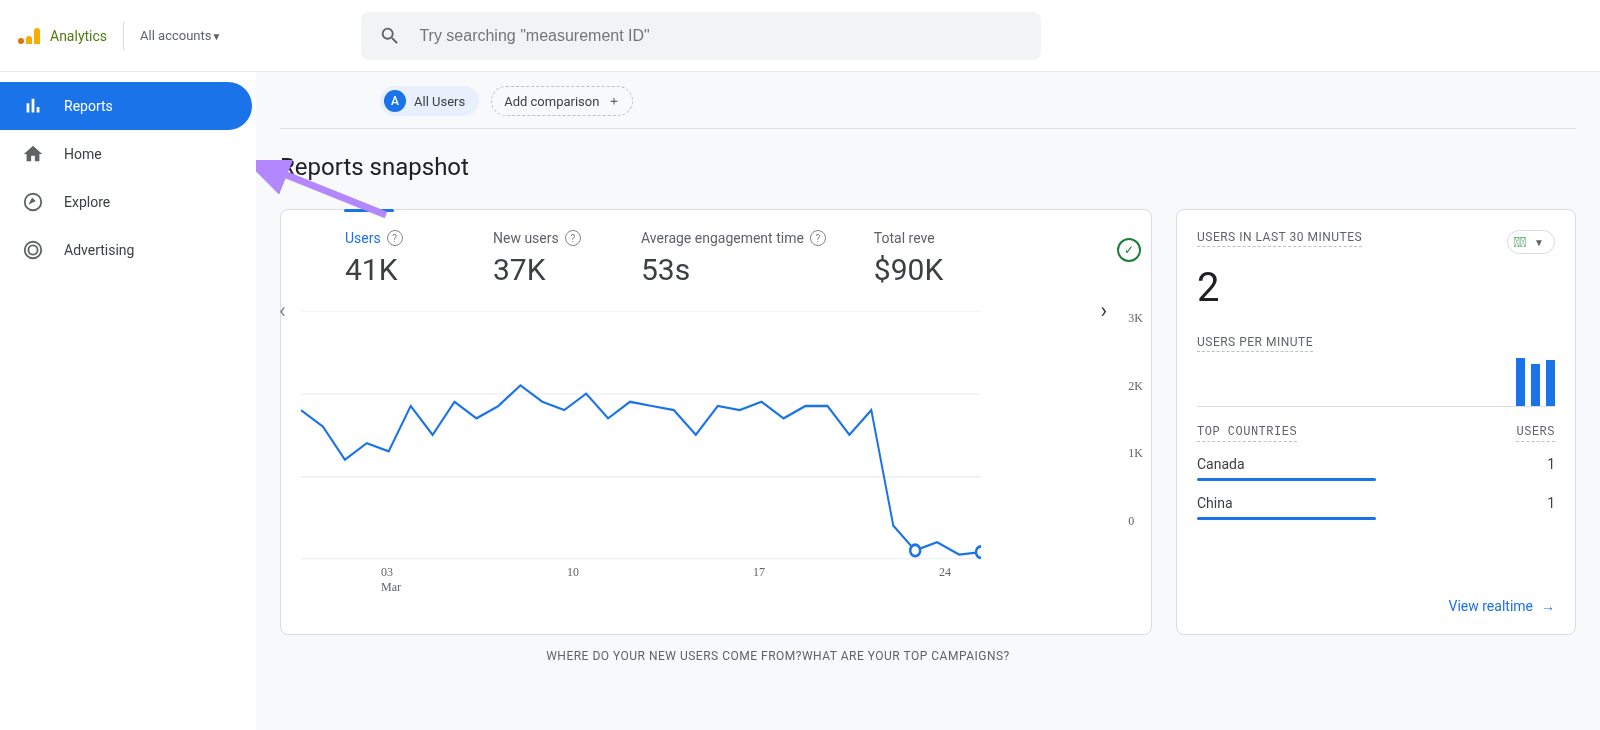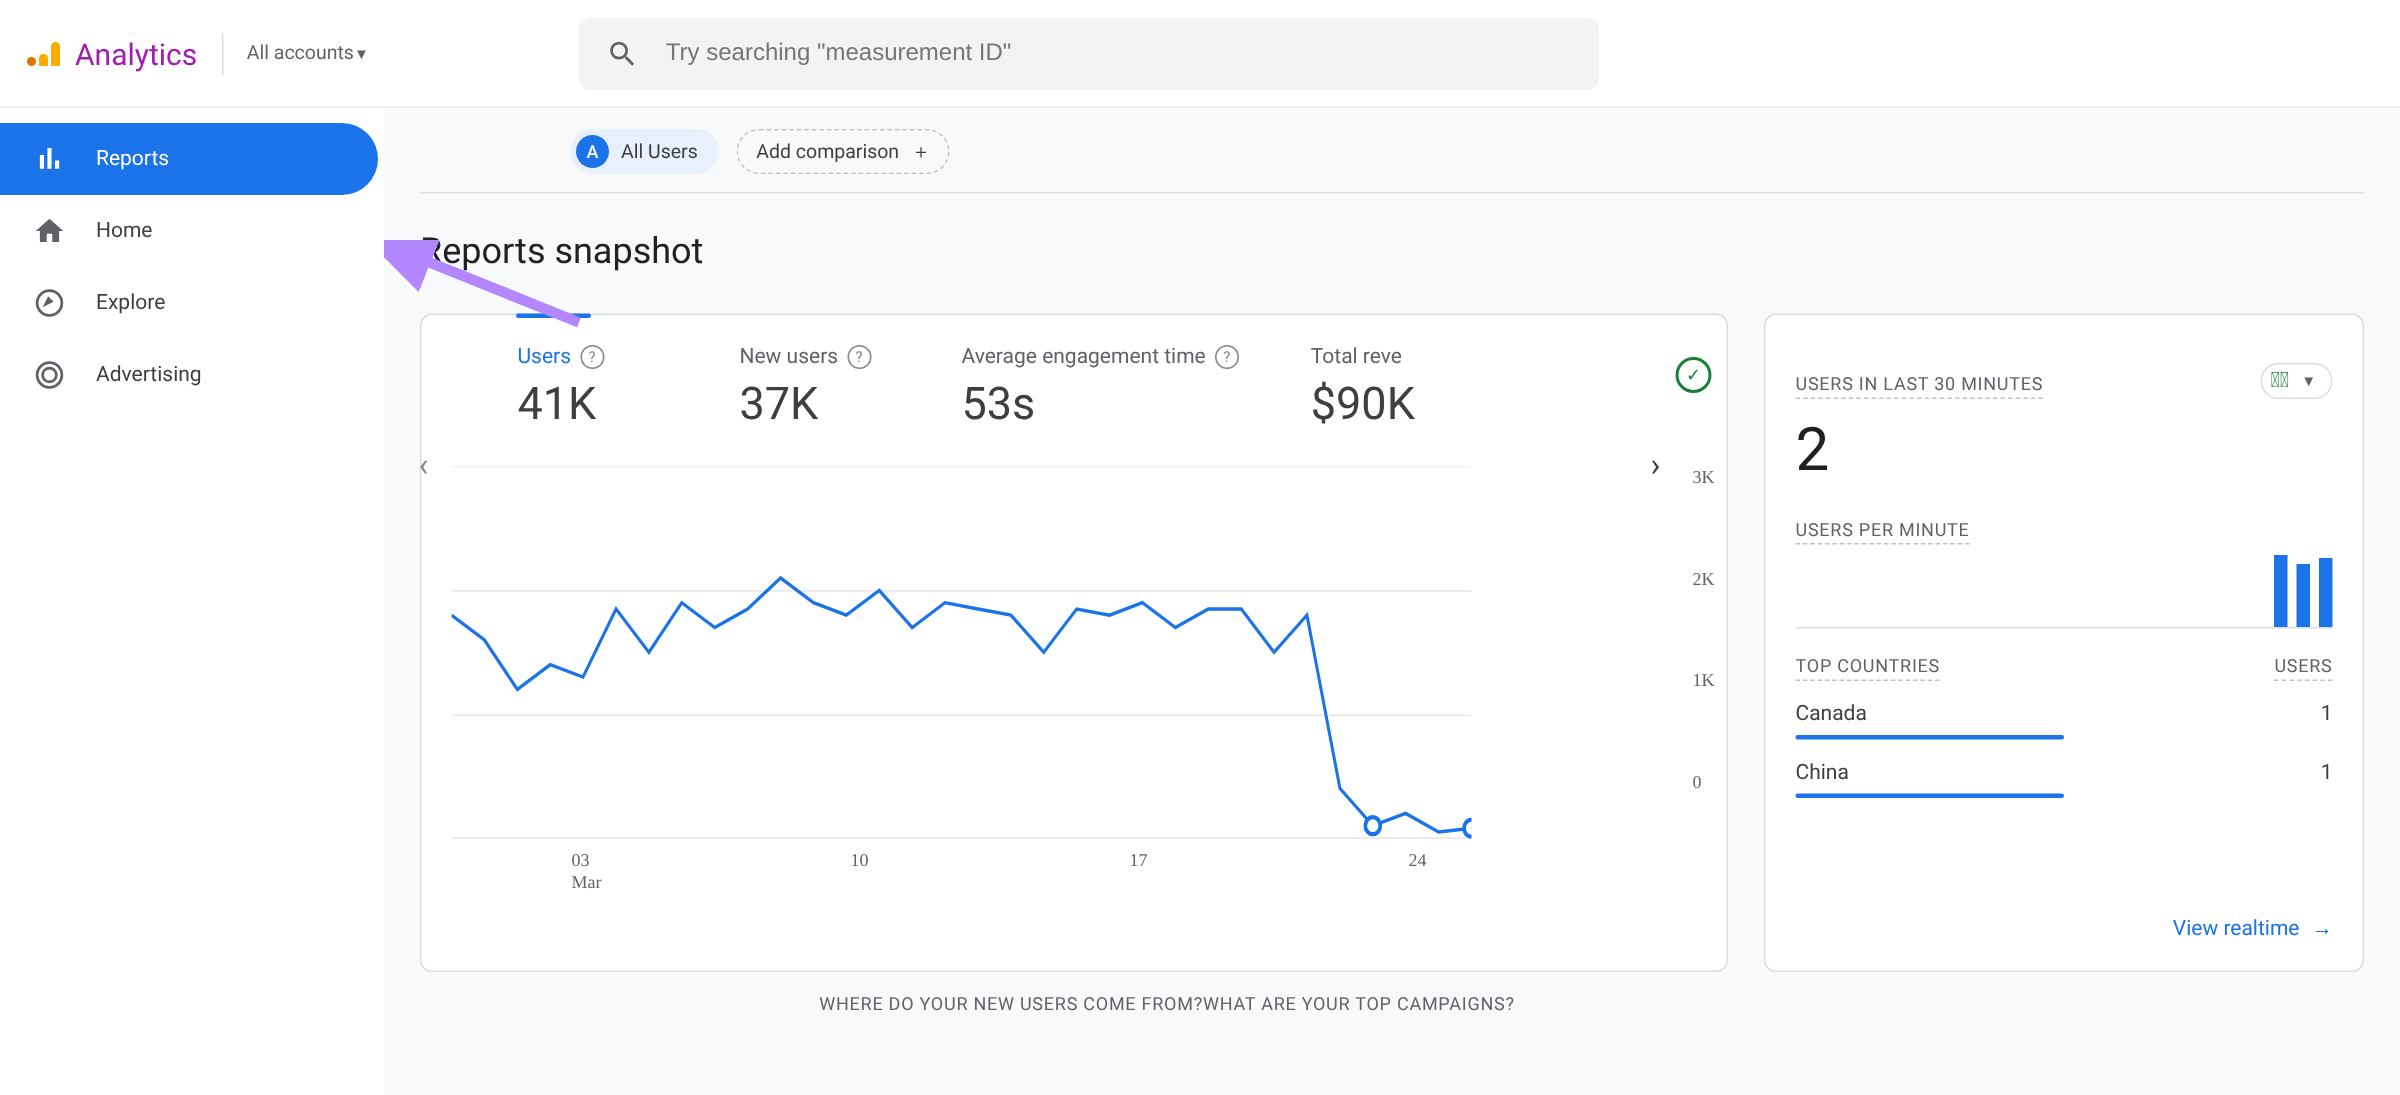--- a/index.html
+++ b/index.html
@@ -5,21 +5,21 @@
 * { margin: 0; padding: 0; box-sizing: border-box; }
 body { font-family: 'Google Sans', Roboto, Arial, sans-serif; background: #fff; width: 1600px; height: 730px; overflow: hidden; font-size: 14px; color: #202124; }
 
 
 .header { display: flex; align-items: center; height: 72px; padding: 0 18px; border-bottom: 1px solid #e8eaed; }
 .logo-area { display: flex; align-items: center; gap: 10px; }
 .ga-logo { display: flex; align-items: flex-end; gap: 2px; }
 .ga-logo .bar1 { width: 6px; height: 8px; background: #f9ab00; border-radius: 3px 3px 0 0; }
 .ga-logo .bar2 { width: 6px; height: 16px; background: #f9ab00; border-radius: 3px 3px 0 0; }
 .ga-logo .dot { width: 6px; height: 6px; background: #e37400; border-radius: 50%; align-self: flex-end; }
-.logo-text { font-size: 20px; color: #a21caf; }
+.logo-text { font-size: 14px; color: #4d7c0f; }
 .divider-v { width: 1px; height: 28px; background: #dadce0; margin: 0 16px; }
 .accounts-selector { display: flex; flex-direction: row; align-items: center; color: #5f6368; font-size: 13px; cursor: pointer; }
 .accounts-selector .caret { font-size: 10px; margin-top: 2px; }
 .search-container { margin-left: 140px; }
 .search { display: flex; align-items: center; width: 680px; height: 48px; background: #f1f3f4; border-radius: 8px; padding: 0 18px; gap: 18px; }
 .search input { border: none; background: transparent; outline: none; font-size: 16px; color: #5f6368; flex: 1; }
 
 
 .sidebar { position: absolute; top: 72px; left: 0; width: 256px; height: calc(100% - 72px); background: #fff; padding-top: 10px; z-index: 5; }
 .nav-item { display: flex; align-items: center; height: 48px; padding: 0 22px; gap: 20px; font-size: 14px; color: #3c4043; cursor: pointer; position: relative; border-radius: 0 24px 24px 0; margin-right: 4px; }
@@ -59,32 +59,32 @@
 .check-badge { position: absolute; right: 10px; top: 28px; width: 24px; height: 24px; border: 2px solid #188038; border-radius: 50%; display: flex; align-items: center; justify-content: center; color: #188038; font-size: 12px; }
 
 
 .chart-area { position: relative; margin-top: 24px; height: 280px; font-family: Liberation Serif, serif; }
 .chart-svg { width: 680px; height: 250px; }
 .chart-yaxis { position: absolute; right: -12px; top: 0; height: 218px; display: flex; flex-direction: column; justify-content: space-between; font-size: 12px; color: #5f6368; text-align: left; }
 .chart-xaxis { display: flex; gap: 16px; font-size: 12px; color: #5f6368; margin-left: 80px; }
 .chart-xaxis > div { width: 170px; }
 
 
-.side .header-row { display: flex; justify-content: space-between; align-items: flex-end; margin-top: 12px; }
+.side .header-row { display: flex; justify-content: space-between; align-items: flex-start; }
 .side .label-dotted { font-size: 12px; letter-spacing: 0.5px; color: #5f6368; border-bottom: 1px dashed #bdc1c6; padding-bottom: 2px; }
 .side .big-number { font-size: 40px; color: #202124; margin-top: 10px; }
 .status-pill { display: flex; align-items: center; border: 1px solid #dadce0; border-radius: 16px; padding: 3px 6px; gap: 4px; }
 .status-pill .check { color: #188038; }
 .status-pill .caret { color: #5f6368; font-size: 10px; padding: 0 4px; }
 .per-minute { margin-top: 22px; }
 .bars-area { display: flex; align-items: flex-end; height: 48px; justify-content: flex-end; gap: 6px; border-bottom: 1px solid #dadce0; margin-top: 10px; padding-bottom: 0; }
 .bars-area .bar { width: 9px; background: #1a73e8; }
 .country-section { margin-top: 18px; }
 .country-header { display: flex; justify-content: space-between; font-size: 12px; letter-spacing: 0.5px; color: #5f6368; }
-.country-header span { border-bottom: 1px dashed #bdc1c6; padding-bottom: 2px; }
+.country-header span { border-bottom: 1px dashed #bdc1c6; padding-bottom: 2px; font-family: Liberation Mono, monospace; }
 .country-row { display: flex; justify-content: space-between; margin-top: 14px; font-size: 14px; color: #3c4043; }
 .country-bar { height: 3px; background: #1a73e8; border-radius: 2px; margin-top: 6px; }
 .view-realtime-row { display: flex; justify-content: flex-end; align-items: center; gap: 8px; margin-top: 78px; color: #1a73e8; font-size: 14px; cursor: pointer; }
 
 .footer-labels { display: flex; justify-content: center; margin-top: 14px; color: #5f6368; font-size: 12px; letter-spacing: 0.5px; padding-right: 300px; }
 
 .collapse-caret { position: absolute; left: 286px; top: 394px; color: #5f6368; font-size: 12px; }
 .collapse-caret2 { position: absolute; left: 286px; top: 190px; color: #5f6368; font-size: 12px; }
 </style>
 </head>

